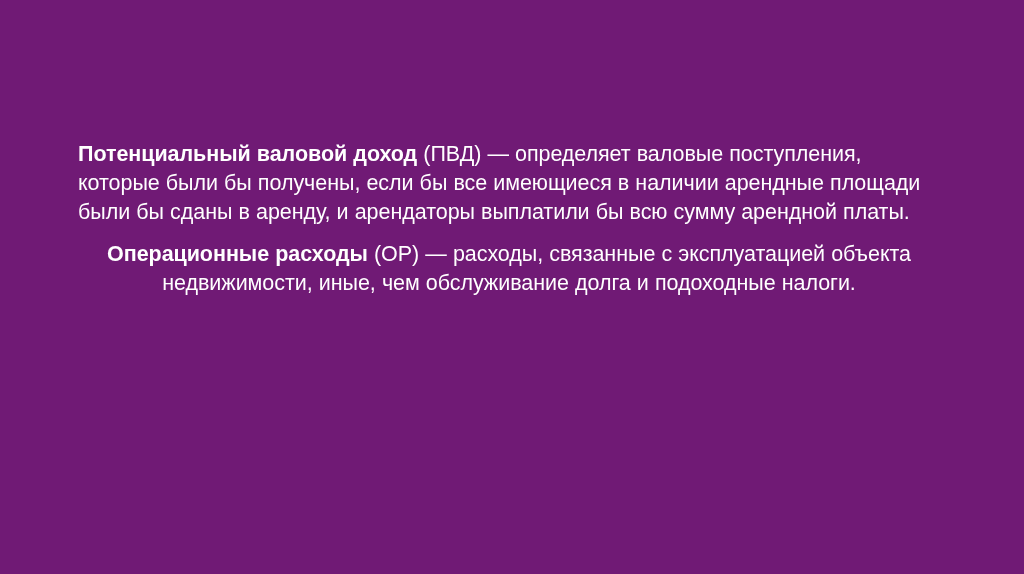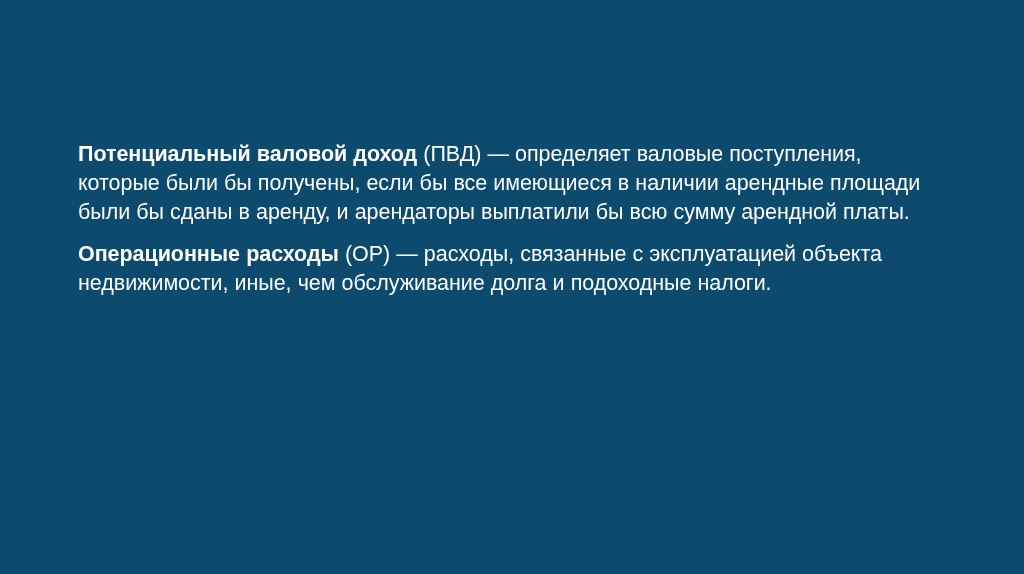--- a/index.html
+++ b/index.html
@@ -11,39 +11,40 @@
   body {
     width: 1024px;
     height: 574px;
     overflow: hidden;
     font-family: "Liberation Sans", "DejaVu Sans", sans-serif;
   }
   .slide {
     position: relative;
     width: 1024px;
     height: 574px;
-    background: #0c4a6e;
+    background: #701a75;
   }
   .content {
     position: absolute;
     left: 78px;
     top: 140px;
     width: 862px;
   }
   .para {
     color: #ffffff;
     font-size: 21.5px;
     line-height: 29px;
     letter-spacing: -0.05px;
     margin: 0 0 13px 0;
     text-align: left;
     word-spacing: 0.2px;
   }
   .para:last-child {
     margin-bottom: 6px;
+    text-align: center;
   }
   .term {
     font-weight: bold;
   }
   .rest {
     font-weight: normal;
   }
 </style>
 </head>
 <body>

